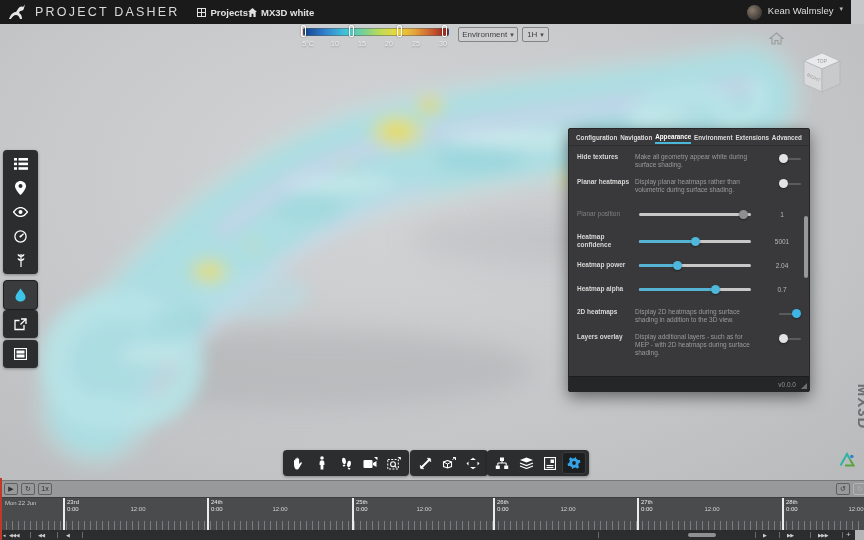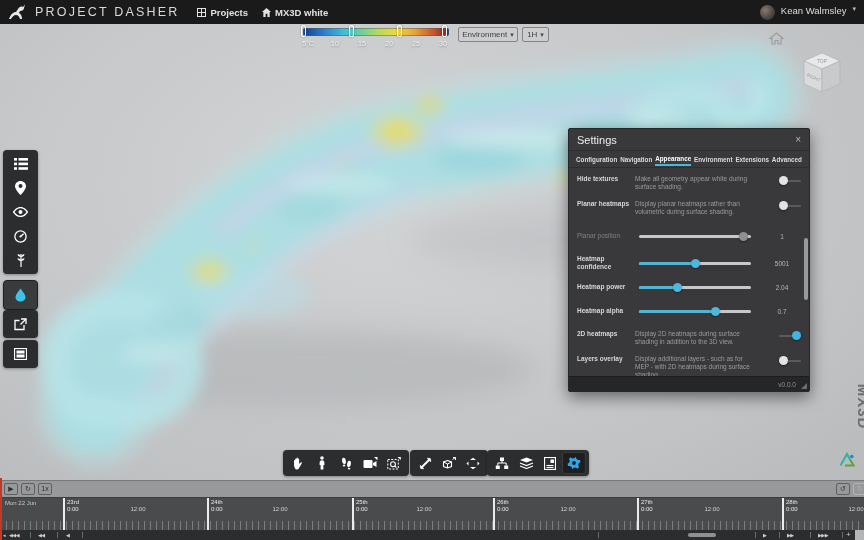--- a/index.html
+++ b/index.html
@@ -1,25 +1,25 @@
 <!DOCTYPE html>
 <html><head>
 <meta charset="utf-8">
 <style>
   html,body{margin:0;padding:0;background:#777;}
   *{box-sizing:border-box;}
   .screen{position:relative;width:864px;height:540px;overflow:hidden;
           font-family:"Liberation Sans",sans-serif;background:#c6c7c9;}
 
   
-  .topbar{position:absolute;left:0;top:0;right:0;height:24px;background:#1a1a1b;
+  .topbar{position:absolute;left:0;top:0;right:13px;height:24px;background:#1a1a1b;
           display:flex;align-items:center;z-index:50;}
   .logo-ic{margin-left:7px;flex:0 0 auto;}
   .app-title{margin-left:8px;font-size:12.5px;letter-spacing:2.2px;color:#d9d9d9;font-weight:400;}
-  .tb-nav{display:flex;align-items:flex-start;margin-left:18px;gap:14px;}
+  .tb-nav{display:flex;align-items:flex-start;margin-left:18px;}
   .tb-item{display:flex;align-items:center;gap:4px;color:#e2e2e2;font-size:9.5px;font-weight:bold;cursor:pointer;}
   .tb-user{margin-left:auto;display:flex;align-items:flex-start;gap:6px;margin-right:8px;color:#ddd;font-size:9.5px;}
   .avatar{width:15px;height:15px;border-radius:50%;
           background:radial-gradient(circle at 35% 35%, #8a7a6a, #4a4440 60%, #2c2a28);}
   .caret{font-size:7px;color:#bbb;}
 
   
   .canvas{position:absolute;left:0;top:24px;width:864px;height:456px;overflow:hidden;
           background:radial-gradient(ellipse at 45% 35%, #d4d5d6 0%, #c7c8ca 55%, #b9babc 100%);}
   .bridge{position:absolute;left:0;top:0;}
@@ -393,24 +393,20 @@
       </div>
       <div class="tool-btn tool-active">
         <svg width="14" height="14" viewBox="0 0 14 14">
           <path d="M7,0.5 L8,2.3 A5,5 0 0 1 9.9,3.1 L11.9,2.5 L13,4.5 L11.6,6 A5,5 0 0 1 11.6,8 L13,9.5 L11.9,11.5 L9.9,10.9 A5,5 0 0 1 8,11.7 L7,13.5 L6,11.7 A5,5 0 0 1 4.1,10.9 L2.1,11.5 L1,9.5 L2.4,8 A5,5 0 0 1 2.4,6 L1,4.5 L2.1,2.5 L4.1,3.1 A5,5 0 0 1 6,2.3 Z" fill="#35a3e8" transform="rotate(16 7 7)"></path>
           <circle cx="7" cy="7" r="1.9" fill="#1d1e1f"></circle>
         </svg>
       </div>
     </div>
 
     <div class="settings">
-      <div class="set-head">
-        <span class="set-title">Settings</span>
-        <span class="set-close">×</span>
-      </div>
       <div class="set-tabs">
         <span class="set-tab">Configuration</span>
         <span class="set-tab">Navigation</span>
         <span class="set-tab active">Appearance</span>
         <span class="set-tab">Environment</span>
         <span class="set-tab">Extensions</span>
         <span class="set-tab">Advanced</span>
       </div>
       <div class="set-body">
 

